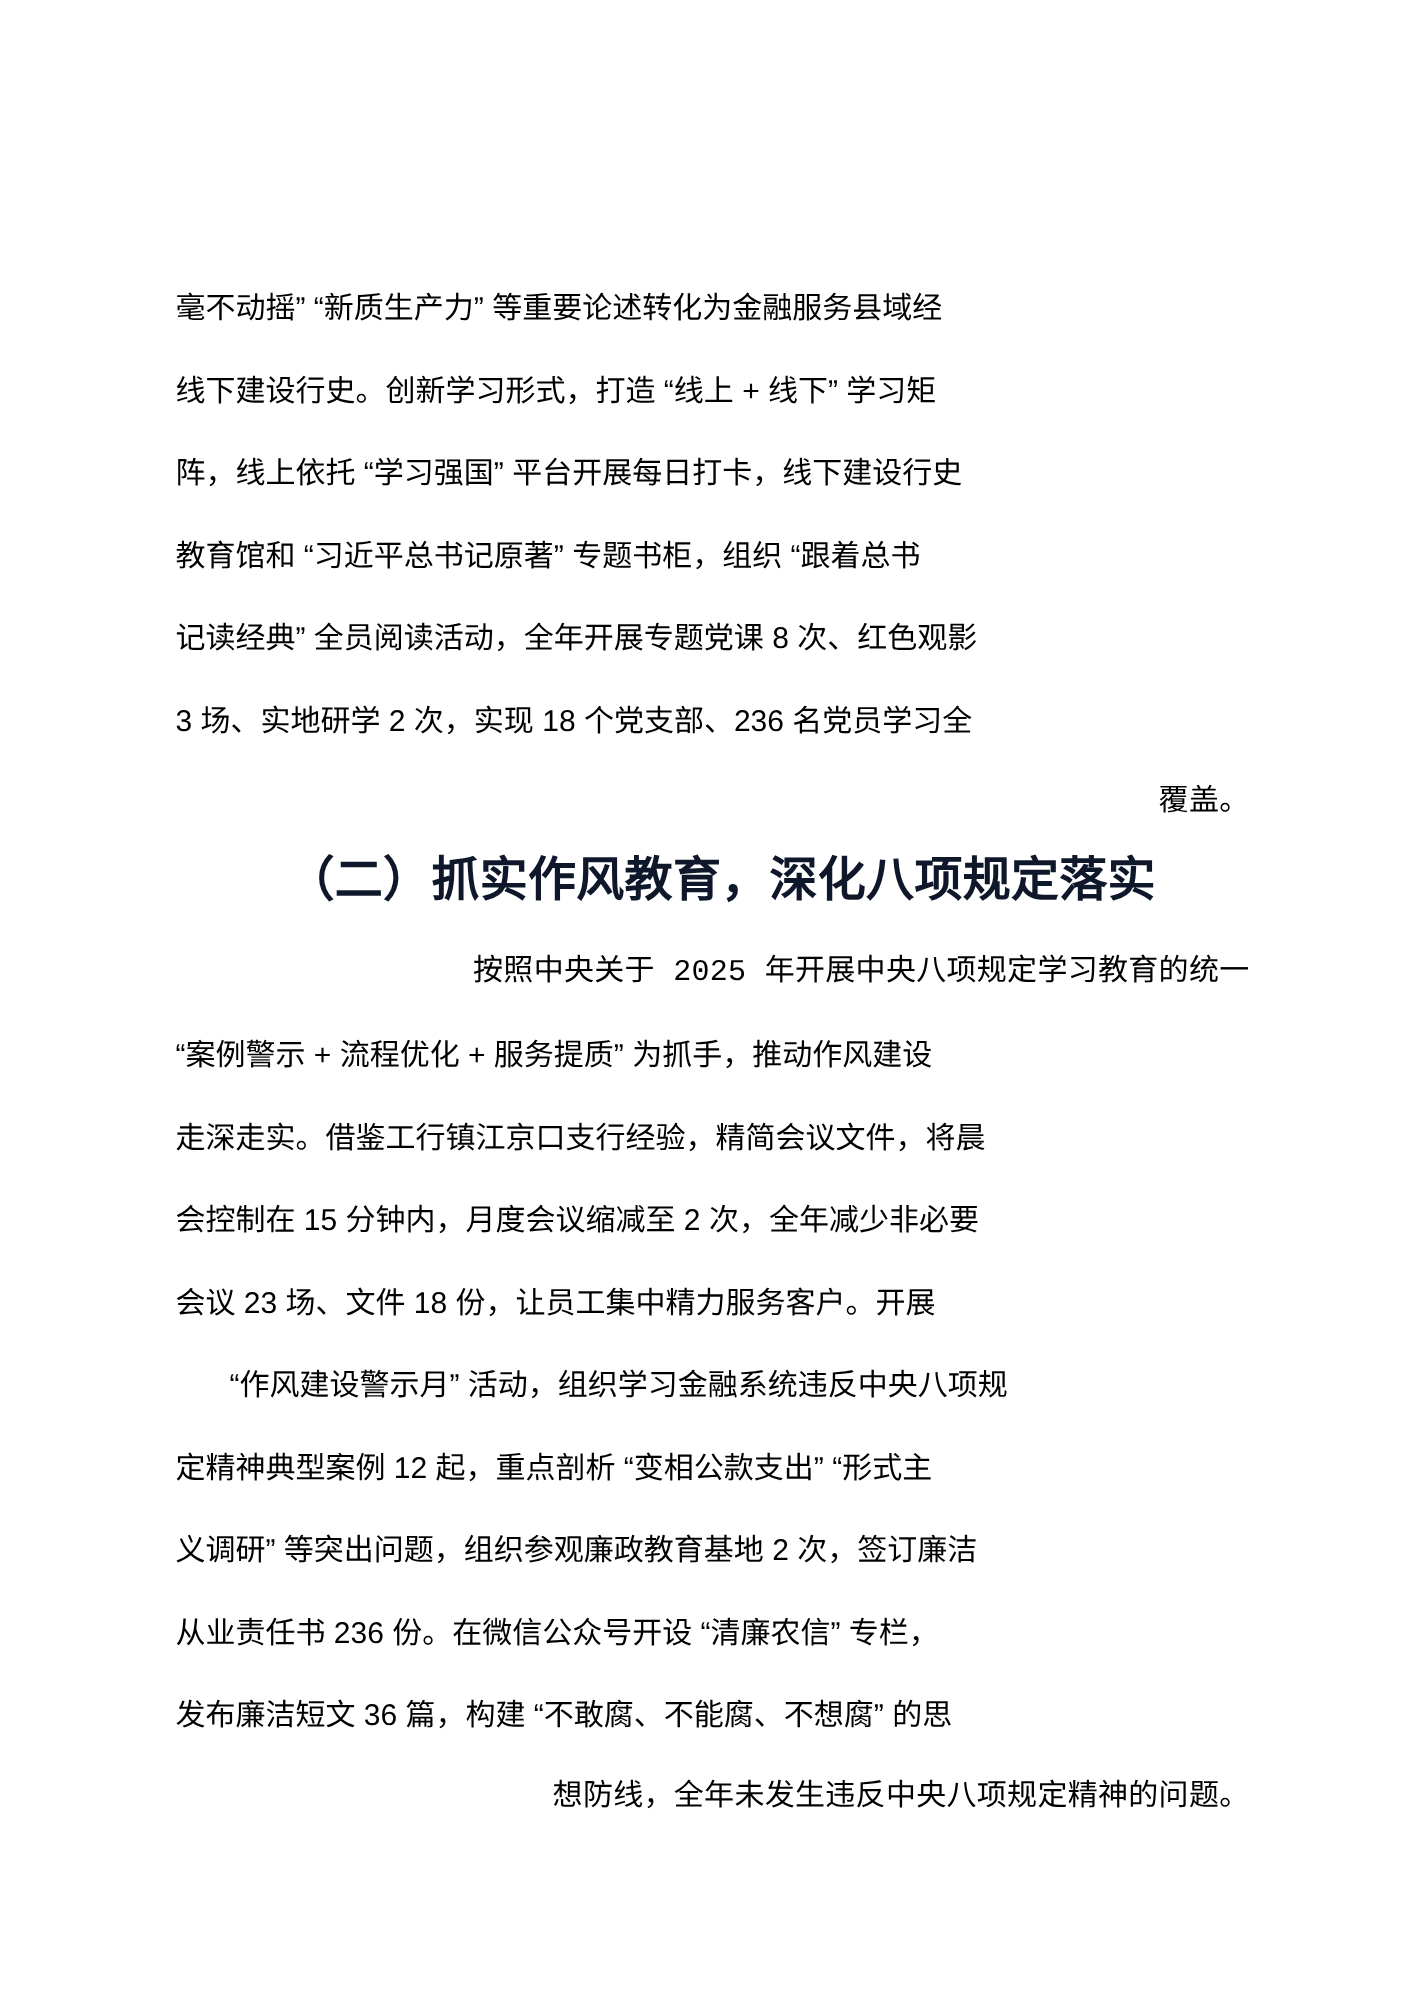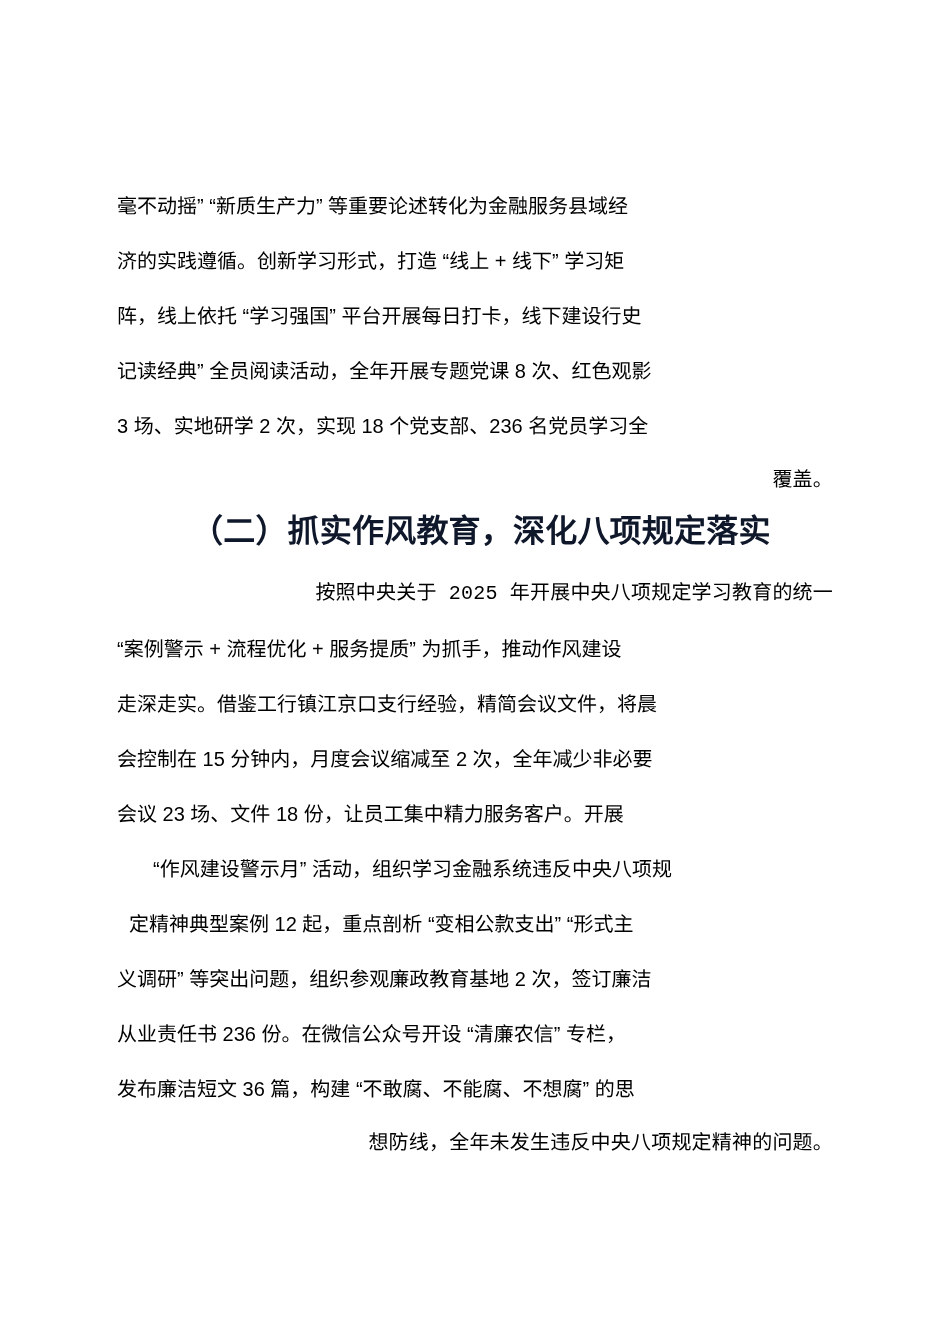--- a/index.html
+++ b/index.html
@@ -66,24 +66,27 @@
 <body>
 
 <div class="page">
   <div class="content">
 
     <div>
       <div class="line just">
           <span style="letter-spacing: 0px;">毫不动摇”  “新质生产力”  等重要论述转化为金融服务县域经</span>
         </div>
       <div class="line just">
-          <span style="letter-spacing: 0px;">济的实践遵循。创新学习形式，打造  “线上 + 线下”  学习矩</span>
+          <span style="letter-spacing: 0px;">线下建设行史。创新学习形式，打造  “线上 + 线下”  学习矩</span>
         </div>
       <div class="line just">
           <span style="letter-spacing: 0px;">阵，线上依托  “学习强国”  平台开展每日打卡，线下建设行史</span>
+        </div>
+      <div class="line just">
+          <span style="letter-spacing: 0px;">教育馆和  “习近平总书记原著”  专题书柜，组织  “跟着总书</span>
         </div>
       <div class="line just">
           <span style="letter-spacing: 0px;">记读经典”  全员阅读活动，全年开展专题党课 8 次、红色观影</span>
         </div>
       <div class="line just">
           <span style="letter-spacing: 0px;">3 场、实地研学 2 次，实现 18 个党支部、236 名党员学习全</span>
         </div>
       <div class="line last">覆盖。</div>
     </div>
 
@@ -100,21 +103,21 @@
       <div class="line just">
           <span style="letter-spacing: 0px;">会控制在 15 分钟内，月度会议缩减至 2 次，全年减少非必要</span>
         </div>
       <div class="line just">
           <span style="letter-spacing: 0px;">会议 23 场、文件 18 份，让员工集中精力服务客户。开展</span>
         </div>
       <div class="line just">
           <span style="letter-spacing: 0px; margin-left: 36px;">“作风建设警示月”  活动，组织学习金融系统违反中央八项规</span>
         </div>
       <div class="line just">
-          <span style="letter-spacing: 0px; margin-left: 12px;">定精神典型案例 12 起，重点剖析  “变相公款支出”  “形式主</span>
+          <span style="letter-spacing: 0px;">定精神典型案例 12 起，重点剖析  “变相公款支出”  “形式主</span>
         </div>
       <div class="line just">
           <span style="letter-spacing: 0px;">义调研”  等突出问题，组织参观廉政教育基地 2 次，签订廉洁</span>
         </div>
       <div class="line just">
           <span style="letter-spacing: 0px;">从业责任书 236 份。在微信公众号开设  “清廉农信”  专栏，</span>
         </div>
       <div class="line just">
           <span style="letter-spacing: 0px;">发布廉洁短文 36 篇，构建  “不敢腐、不能腐、不想腐”  的思</span>
         </div>

